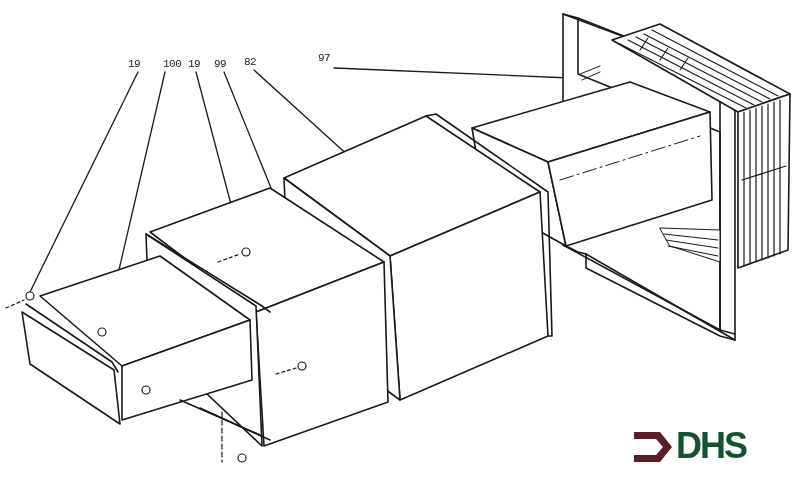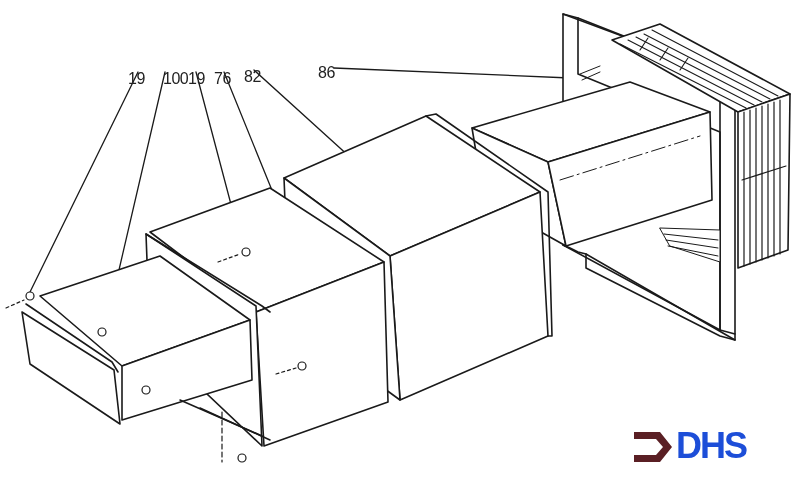--- a/index.html
+++ b/index.html
@@ -1,18 +1,18 @@
 <!DOCTYPE html>
 <html><head>
 <meta charset="utf-8">
 <style>
   html, body { margin: 0; padding: 0; background: #ffffff; }
   body { width: 800px; height: 479px; overflow: hidden; position: relative; font-family: "DejaVu Sans", sans-serif; }
   #diagram { position: absolute; left: 0; top: 0; width: 800px; height: 479px; }
-  .label { position: absolute; font-size: 16px; color: #222; font-family: Liberation Sans, sans-serif; letter-spacing: -0.5px; margin-top: 12px; }
+  .label { position: absolute; font-size: 11px; color: #222; font-family: Liberation Mono, monospace; letter-spacing: -0.5px; }
   .logo { position: absolute; left: 632px; top: 428px; width: 152px; height: 38px; }
   .logo-text { position: absolute; left: 44px; top: -3px; font-family: "Liberation Sans", sans-serif; font-weight: bold; font-size: 36px; letter-spacing: -2px; }
 </style>
 </head>
 <body>
 
 <svg id="diagram" viewBox="0 0 800 479" xmlns="http://www.w3.org/2000/svg" fill="none" stroke="#1a1a1a" stroke-width="1.6" stroke-linejoin="round" stroke-linecap="round">
 
   <g stroke-width="1.3">
     <line x1="138" y1="72" x2="30" y2="292"></line>
@@ -118,22 +118,22 @@
     <g>
         <circle cx="242" cy="458" r="4"></circle>
         <line x1="222" y1="412" x2="222" y2="462" stroke-dasharray="5,3"></line>
       </g>
   </g>
 </svg>
 
 <div class="label" style="left:128px;top:58px;">19</div>
 <div class="label" style="left:163px;top:58px;">100</div>
 <div class="label" style="left:188px;top:58px;">19</div>
-<div class="label" style="left:214px;top:58px;">76</div>
+<div class="label" style="left:214px;top:58px;">99</div>
 <div class="label" style="left:244px;top:56px;">82</div>
-<div class="label" style="left:318px;top:52px;">86</div>
+<div class="label" style="left:318px;top:52px;">97</div>
 
 <div class="logo">
   <svg width="44" height="38" viewBox="0 0 44 38" style="position:absolute;left:0;top:0;">
     <path d="M2,4 L28,4 L40,19 L28,34 L2,34 L2,27 L24,27 L31,19 L24,11 L2,11 Z" fill="#5a1f24"></path>
   </svg>
-  <span class="logo-text" style="color:#1d4ed8;">DHS</span>
+  <span class="logo-text" style="color:#14532d;">DHS</span>
 </div>
 
 </body></html>

